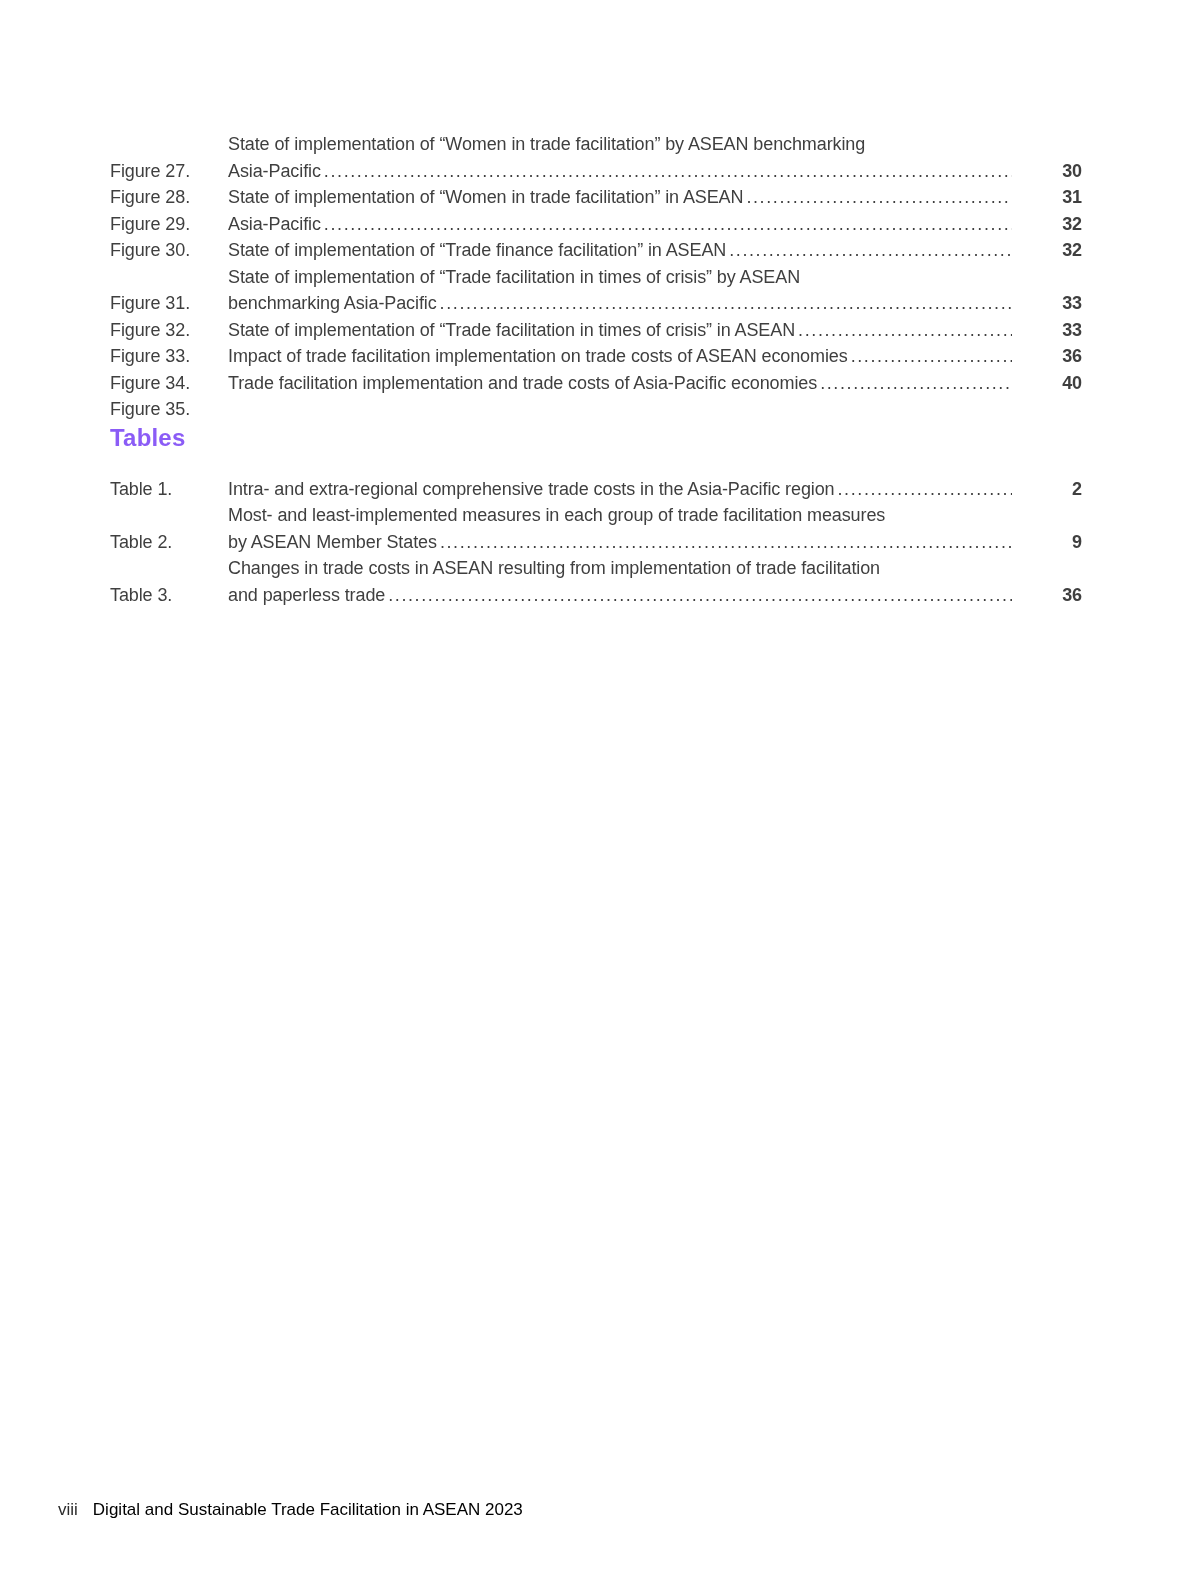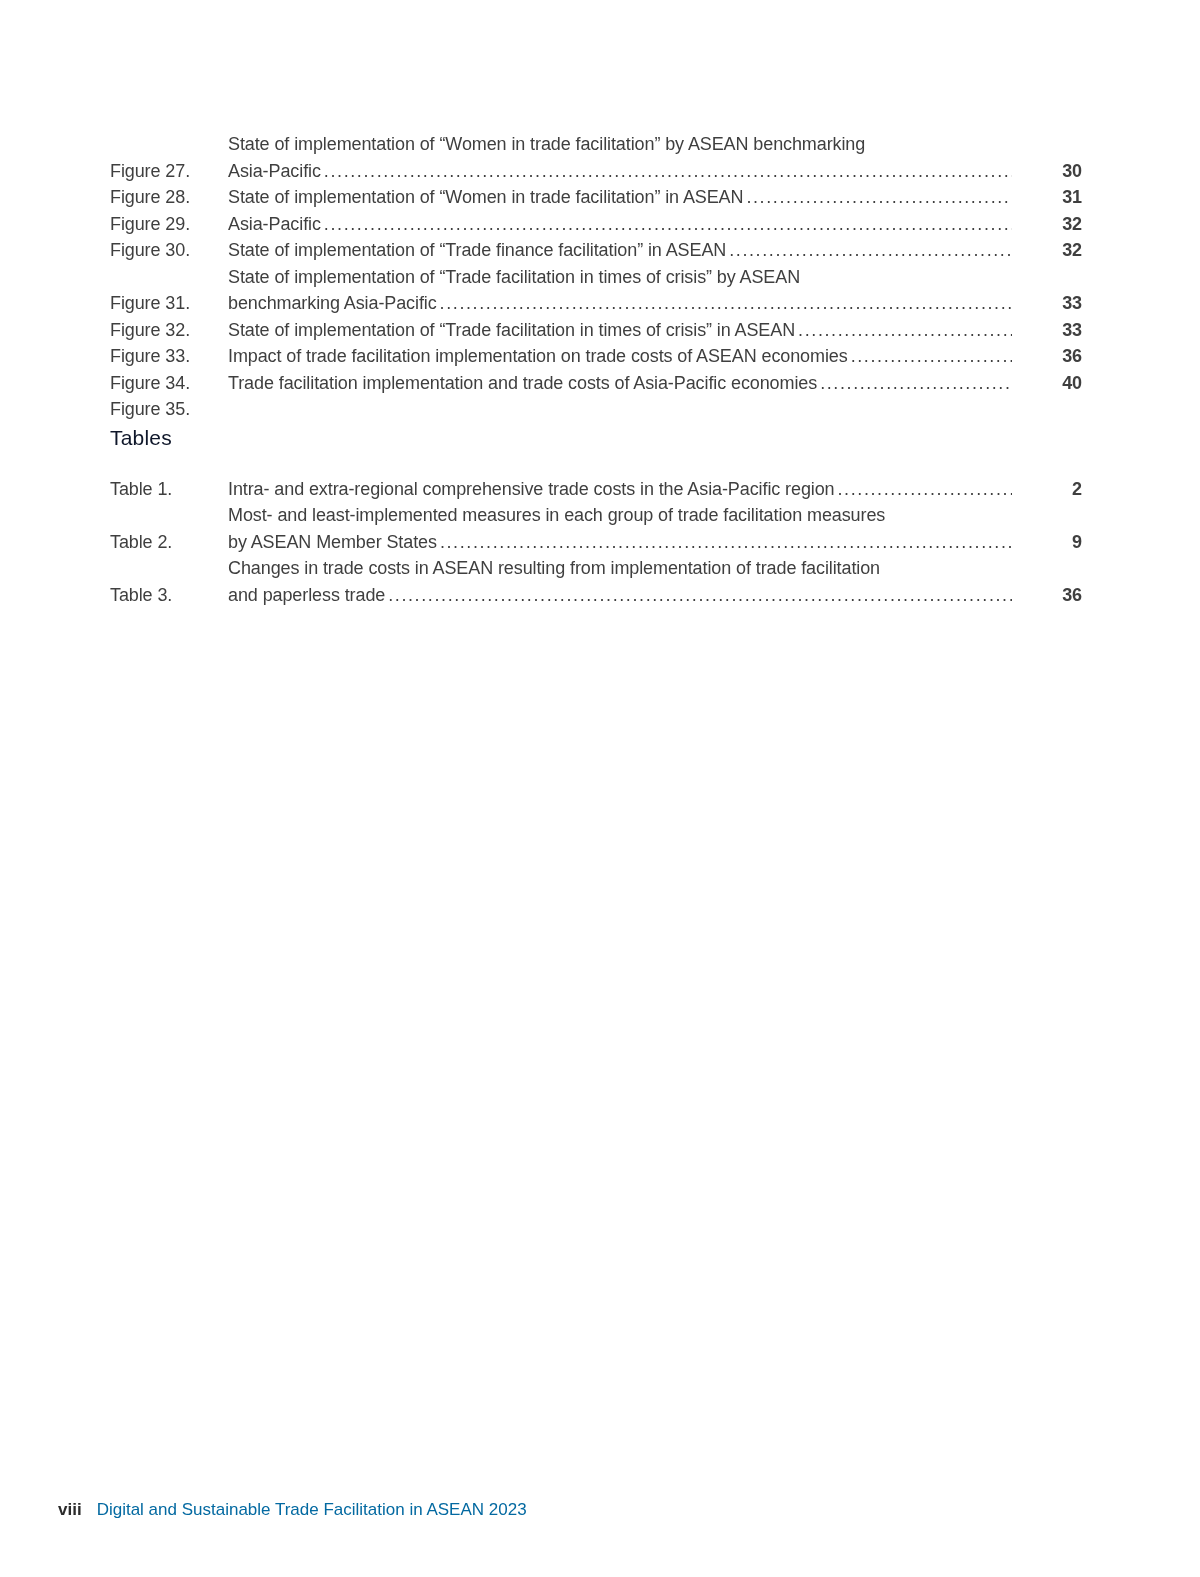--- a/index.html
+++ b/index.html
@@ -43,39 +43,39 @@
     letter-spacing: 1.6px;
   }
   .toc-page {
     flex: 0 0 26px;
     width: 26px;
     text-align: right;
     white-space: nowrap;
     font-weight: bold;
   }
   .section-heading {
-    font-size: 21px;
+    font-size: 24px;
     line-height: 34px;
-    color: #0f172a;
+    color: #8b5cf6;
     letter-spacing: 0.2px;
     margin: -2px 0 21px 0;
-    font-weight: 400;
+    font-weight: 700;
   }
   .footer {
     position: absolute;
     left: 58px;
     top: 1499px;
     display: flex;
     align-items: baseline;
     gap: 15px;
     font-size: 17px;
     line-height: 22px;
   }
-  .footer-pagenum { font-weight: bold; color: #2b2b2b; }
-  .footer-title { color: #0369a1; }
+  .footer-pagenum { font-weight: normal; color: #2b2b2b; }
+  .footer-title { color: #000000; }
 </style>
 </head>
 <body>
 
 <div class="page">
   <div class="content">
 
     <div id="figures-list">
         <div class="toc-row">
           <span class="toc-label">Figure 27.</span>

